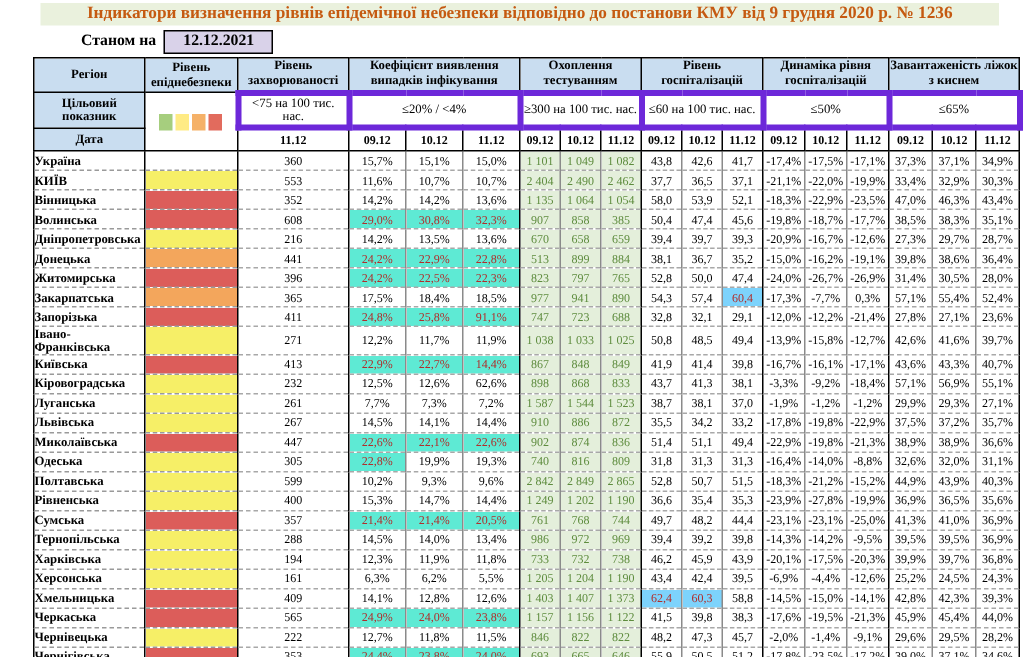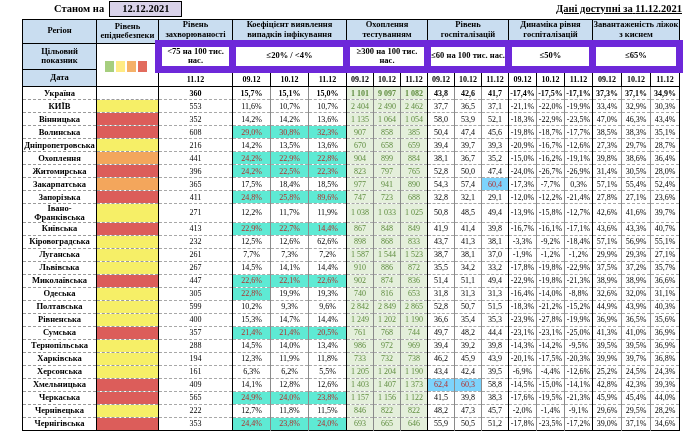--- a/index.html
+++ b/index.html
@@ -11,50 +11,50 @@
   .asof-label{font-weight:bold;font-size:10.5px;margin-left:32px;}
   .asof-box{background:#D9D2E9;border:1px solid #000;font-weight:bold;font-size:10.5px;
             padding:0 12px;margin-left:5px;line-height:14px;}
   .available{margin-left:auto;font-weight:bold;font-size:10.5px;text-decoration:underline;}
 
   table.grid{border-collapse:collapse;table-layout:fixed;margin-left:22px;border:1.5px solid #000;}
   table.grid th,table.grid td{padding:0;overflow:hidden;}
 
   th.hdr{background:#C9DDF0;font-weight:bold;font-size:8.5px;text-align:center;
          border:1px solid #000;line-height:1.15;white-space:normal;}
-  th.tgt{background:#fff;font-weight:bold;font-size:8.5px;text-align:center;
-         border:7px solid #6d28d9;line-height:1.15;white-space:normal;}
+  th.tgt{background:#fff;font-weight:normal;font-size:8.5px;text-align:center;
+         border:4px solid #6d28d9;line-height:1.15;white-space:normal;}
   th.dt{background:#fff;font-weight:bold;font-size:8px;text-align:center;
         border:1px solid #000;height:13px;}
   td.legend-cell{background:#fff;border:1px solid #000;text-align:center;vertical-align:middle;}
   .legend-sq{display:inline-block;width:9px;height:11px;margin:0 1px;vertical-align:middle;}
 
-  td.region{font-weight:bold;font-size:8.5px;text-align:center;padding-left:3px;
+  td.region{font-weight:bold;font-size:8.5px;text-align:left;padding-left:3px;
             border:1px solid #000;border-top:1px dashed #9a9a9a;border-bottom:1px dashed #9a9a9a;
             line-height:1.05;white-space:normal;height:12px;}
   td.level{border:1px solid #000;border-top:1px dashed #9a9a9a;border-bottom:1px dashed #9a9a9a;}
   td.val{font-size:8px;text-align:center;height:12px;line-height:11px;white-space:nowrap;
          border-top:1px dashed #a8a8a8;border-bottom:1px dashed #a8a8a8;
          border-left:1px solid #8a8a8a;border-right:1px solid #8a8a8a;}
   td.group-start{border-left:1px solid #000;}
   td.group-end{border-right:1px solid #000;}
-  tr.bold-row td.val{font-weight:bold;}
+  tr.bold-row td.val{font-weight:normal;}
   td.green{background:#E4EFDB;color:#5E8C3E;}
   td.flag-pink{background:#5eead4;color:#B02E2C;}
   td.flag-salmon{background:#7dd3fc;color:#B02E2C;}
 </style>
 </head>
 <body>
 
 <div class="page">
+  <div class="title-bar">Індикатори визначення рівнів епідемічної небезпеки відповідно до постанови КМУ від 9 грудня 2020 р. № 1236</div>
 
   <div class="meta-row">
     <span class="asof-label">Станом на</span>
     <span class="asof-box">12.12.2021</span>
-    <span class="available"><span>Дані доступні за</span>&nbsp;<span>11.12.2021</span></span>
   </div>
 
   <table class="grid">
     <colgroup id="cols">
         <col style="width:74px">
         <col style="width:62px">
         <col style="width:74px">
         <col style="width:38px">
         <col style="width:38px">
         <col style="width:38px">
@@ -114,21 +114,21 @@
       </thead>
     <tbody id="tbody">
         <tr class="bold-row">
           <td class="region">Україна</td>
           <td class="level"></td>
           <td class="val group-start group-end">360</td>
           <td class="val group-start">15,7%</td>
           <td class="val">15,1%</td>
           <td class="val group-end">15,0%</td>
           <td class="val group-start green">1 101</td>
-          <td class="val green">9 097</td>
+          <td class="val green">1 049</td>
           <td class="val group-end green">1 082</td>
           <td class="val group-start">43,8</td>
           <td class="val">42,6</td>
           <td class="val group-end">41,7</td>
           <td class="val group-start">-17,4%</td>
           <td class="val">-17,5%</td>
           <td class="val group-end">-17,1%</td>
           <td class="val group-start">37,3%</td>
           <td class="val">37,1%</td>
           <td class="val group-end">34,9%</td>
@@ -207,27 +207,27 @@
           <td class="val">39,7</td>
           <td class="val group-end">39,3</td>
           <td class="val group-start">-20,9%</td>
           <td class="val">-16,7%</td>
           <td class="val group-end">-12,6%</td>
           <td class="val group-start">27,3%</td>
           <td class="val">29,7%</td>
           <td class="val group-end">28,7%</td>
         </tr>
         <tr>
-          <td class="region">Охоплення</td>
+          <td class="region">Донецька</td>
           <td class="level" style="background:#F3A65C"></td>
           <td class="val group-start group-end">441</td>
           <td class="val group-start flag-pink">24,2%</td>
           <td class="val flag-pink">22,9%</td>
           <td class="val group-end flag-pink">22,8%</td>
-          <td class="val group-start green">904</td>
+          <td class="val group-start green">513</td>
           <td class="val green">899</td>
           <td class="val group-end green">884</td>
           <td class="val group-start">38,1</td>
           <td class="val">36,7</td>
           <td class="val group-end">35,2</td>
           <td class="val group-start">-15,0%</td>
           <td class="val">-16,2%</td>
           <td class="val group-end">-19,1%</td>
           <td class="val group-start">39,8%</td>
           <td class="val">38,6%</td>
@@ -272,21 +272,21 @@
           <td class="val group-start">57,1%</td>
           <td class="val">55,4%</td>
           <td class="val group-end">52,4%</td>
         </tr>
         <tr>
           <td class="region">Запорізька</td>
           <td class="level" style="background:#DC5D5A"></td>
           <td class="val group-start group-end">411</td>
           <td class="val group-start flag-pink">24,8%</td>
           <td class="val flag-pink">25,8%</td>
-          <td class="val group-end flag-pink">89,6%</td>
+          <td class="val group-end flag-pink">91,1%</td>
           <td class="val group-start green">747</td>
           <td class="val green">723</td>
           <td class="val group-end green">688</td>
           <td class="val group-start">32,8</td>
           <td class="val">32,1</td>
           <td class="val group-end">29,1</td>
           <td class="val group-start">-12,0%</td>
           <td class="val">-12,2%</td>
           <td class="val group-end">-21,4%</td>
           <td class="val group-start">27,8%</td>
@@ -415,21 +415,21 @@
         </tr>
         <tr>
           <td class="region">Одеська</td>
           <td class="level" style="background:#F6EF67"></td>
           <td class="val group-start group-end">305</td>
           <td class="val group-start flag-pink">22,8%</td>
           <td class="val">19,9%</td>
           <td class="val group-end">19,3%</td>
           <td class="val group-start green">740</td>
           <td class="val green">816</td>
-          <td class="val group-end green">653</td>
+          <td class="val group-end green">809</td>
           <td class="val group-start">31,8</td>
           <td class="val">31,3</td>
           <td class="val group-end">31,3</td>
           <td class="val group-start">-16,4%</td>
           <td class="val">-14,0%</td>
           <td class="val group-end">-8,8%</td>
           <td class="val group-start">32,6%</td>
           <td class="val">32,0%</td>
           <td class="val group-end">31,1%</td>
         </tr>

